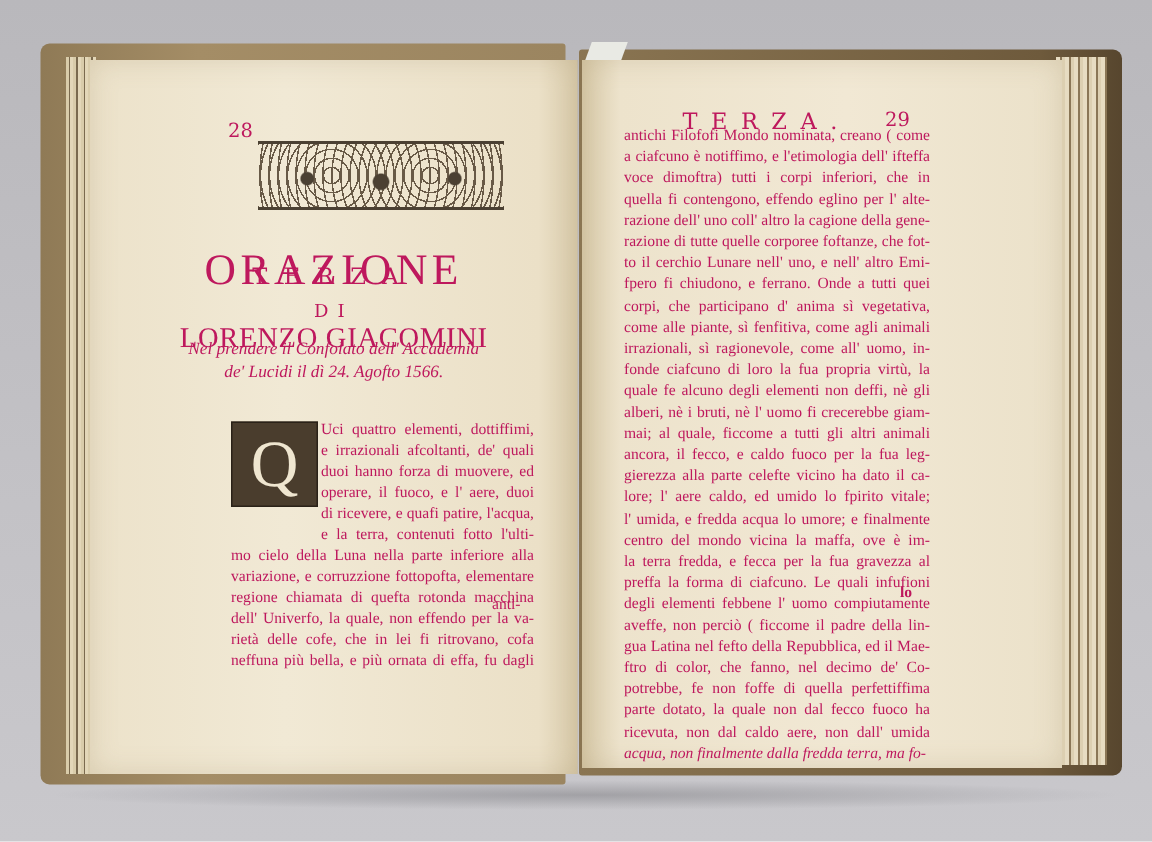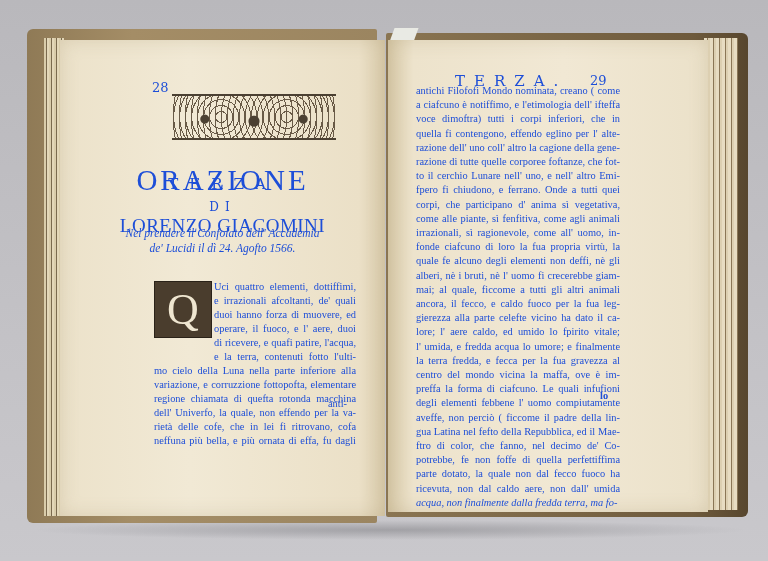--- a/index.html
+++ b/index.html
@@ -36,21 +36,21 @@
     box-shadow: inset 0 0 18px rgba(160,140,100,0.25);
   }
   .page-left { left:60px; top:40px; width:325px; height:476px;
     background: linear-gradient(90deg, #ece2ca 0%, #f1e9d5 40%, #ebe0c7 92%, #d9cbab 100%); }
   .page-right { left:388px; top:40px; width:320px; height:472px;
     background: linear-gradient(90deg, #d8caa9 0%, #ede3cc 8%, #f1e8d4 55%, #ebe1c9 100%); }
   .bookmark {
     position:absolute; left:392px; top:28px; width:24px; height:14px;
     background:#e9eae4; transform: skewX(-20deg);
   }
-  .ink { color:#1d4ed8; }
+  .ink { color:#be185d; }
   .pnum { position:absolute; font-size:13px; }
   .ornament {
     position:absolute; left:172px; top:94px; width:164px; height:42px;
     border-top:2px solid #3a2f22; border-bottom:2px solid #3a2f22;
     background:
       radial-gradient(circle at 20% 55%, #3a2f22 0 4px, transparent 5px),
       radial-gradient(circle at 50% 60%, #3a2f22 0 5px, transparent 6px),
       radial-gradient(circle at 80% 55%, #3a2f22 0 4px, transparent 5px),
       repeating-radial-gradient(circle at 30% 50%, transparent 0 5px, #5a4b38 5px 6px),
       repeating-radial-gradient(circle at 70% 50%, transparent 0 5px, #5a4b38 5px 6px);
@@ -138,22 +138,22 @@
   <div>come alle piante, sì fenfitiva, come agli animali</div>
   <div>irrazionali, sì ragionevole, come all' uomo, in-</div>
   <div>fonde ciafcuno di loro la fua propria virtù, la</div>
   <div>quale fe alcuno degli elementi non deffi, nè gli</div>
   <div>alberi, nè i bruti, nè l' uomo fi crecerebbe giam-</div>
   <div>mai; al quale, ficcome a tutti gli altri animali</div>
   <div>ancora, il fecco, e caldo fuoco per la fua leg-</div>
   <div>gierezza alla parte celefte vicino ha dato il ca-</div>
   <div>lore; l' aere caldo, ed umido lo fpirito vitale;</div>
   <div>l' umida, e fredda acqua lo umore; e finalmente</div>
+  <div>centro del mondo vicina la maffa, ove è im-</div>
   <div>la terra fredda, e fecca per la fua gravezza al</div>
-  <div>centro del mondo vicina la maffa, ove è im-</div>
   <div>preffa la forma di ciafcuno. Le quali infufioni</div>
   <div>degli elementi febbene l' uomo compiutamente</div>
   <div>aveffe, non perciò ( ficcome il padre della lin-</div>
   <div>gua Latina nel fefto della Repubblica, ed il Mae-</div>
   <div>ftro di color, che fanno, nel decimo de' Co-</div>
   <div>potrebbe, fe non foffe di quella perfettiffima</div>
   <div>parte dotato, la quale non dal fecco fuoco ha</div>
   <div>ricevuta, non dal caldo aere, non dall' umida</div>
   <div class="last">acqua, non finalmente dalla fredda terra, ma fo-</div>
 </div>

